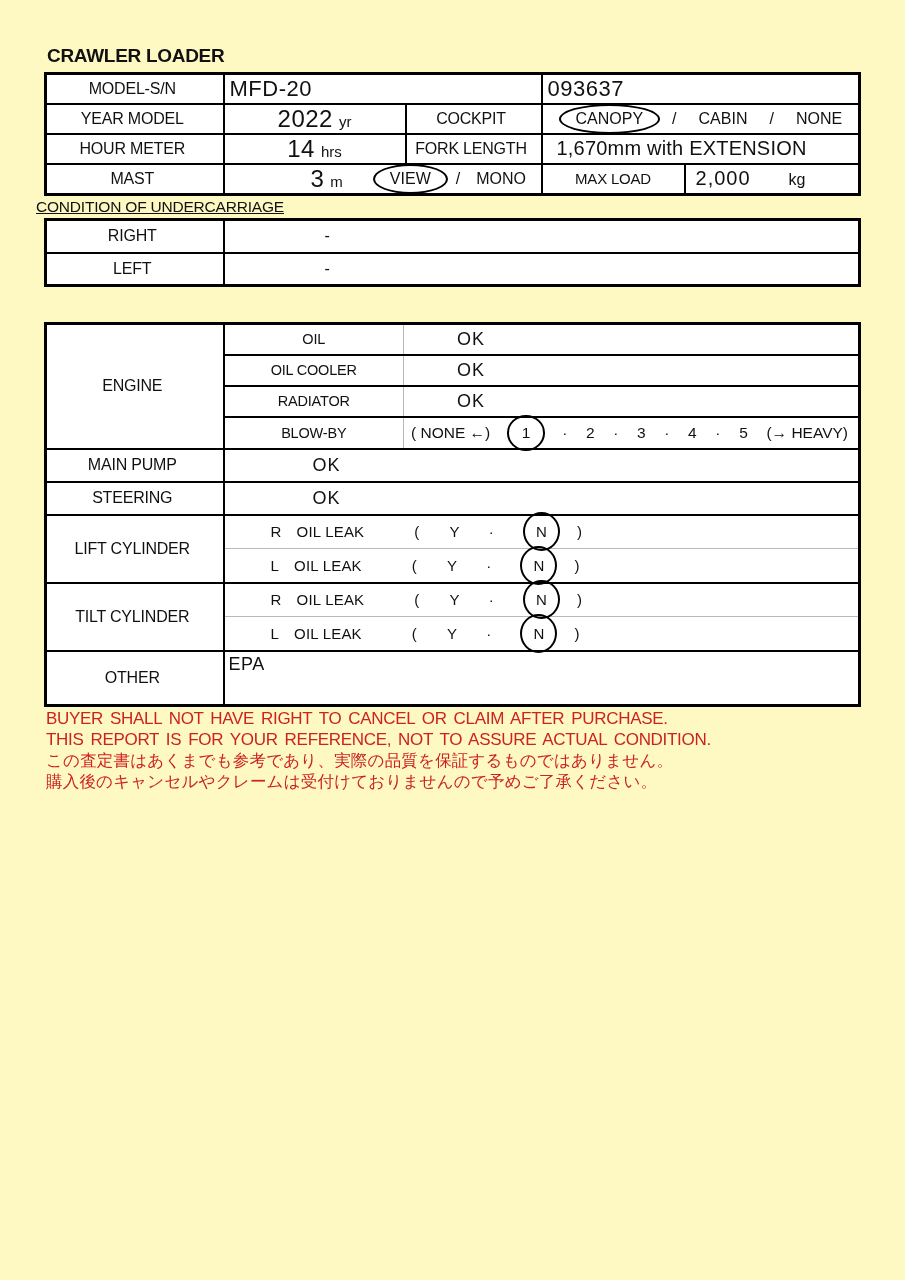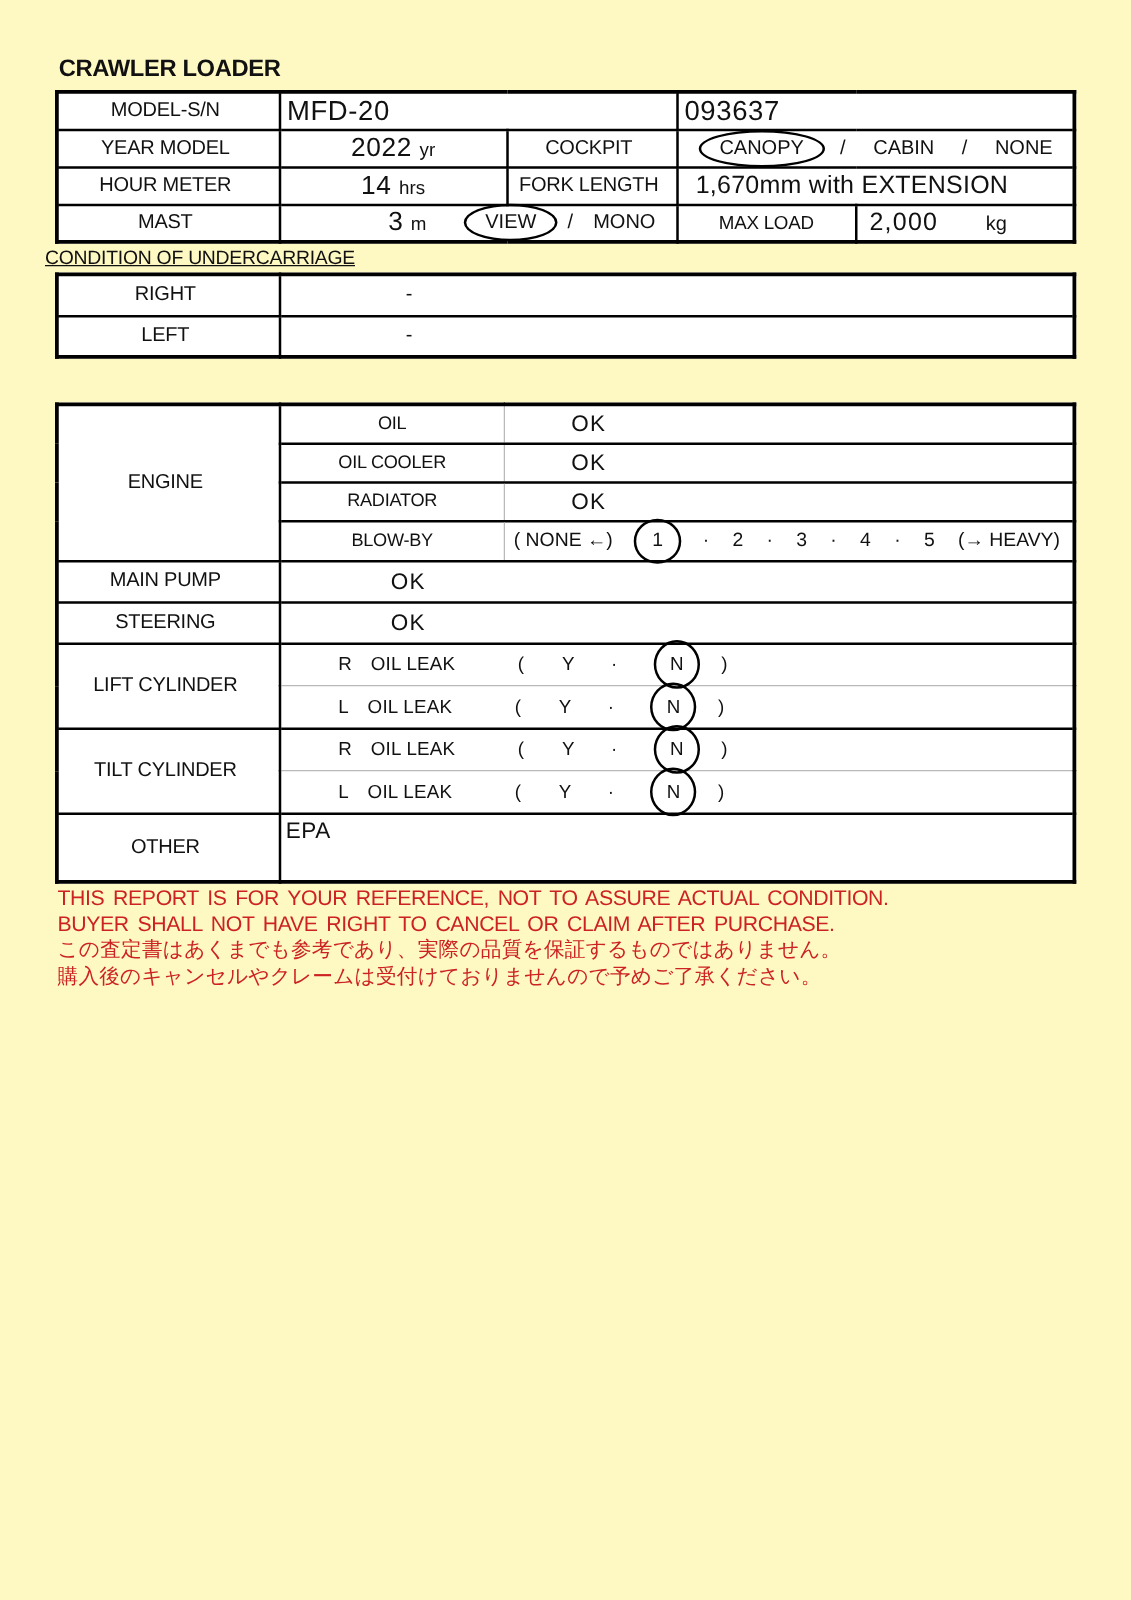--- a/index.html
+++ b/index.html
@@ -30,21 +30,21 @@
   td.gl{border-left:1px solid #b9b9b9;}
   td.gb{border-bottom:1px solid #b9b9b9;}
   td.gt{border-top:1px solid #b9b9b9;}
 
   .lbl{text-align:center;padding-right:5px;font-size:16px;letter-spacing:-0.2px;}
   .lbl-c{text-align:center;font-size:15px;letter-spacing:-0.2px;}
   .sub{text-align:center;font-size:14.5px;letter-spacing:-0.2px;}
 
   .bigval{font-size:22px;padding-left:5px;letter-spacing:0.5px;}
   .center{text-align:center;}
-  .big{font-size:21px;letter-spacing:0.5px;}
+  .big{font-size:24px;letter-spacing:0.5px;}
   .unit{font-size:15px;margin-left:6px;}
 
   .cockpit-cell{display:flex;align-items:center;padding-left:26px;font-size:16px;}
   .cockpit-cell .sep{margin:0 0 0 22px;}
   .cockpit-cell .opt{margin-left:22px;}
 
   .fork-val{font-size:20px;padding-left:14px;letter-spacing:0.2px;margin-left:24px;}
 
   .mast-cell{display:flex;align-items:center;font-size:16px;}
   .mast-num{margin-left:86px;}
@@ -291,19 +291,19 @@
     </tr>
 
     <tr style="height:55px">
       <td class="lbl">OTHER</td>
       <td colspan="2" class="other-val">EPA</td>
     </tr>
   </tbody>
     </table>
 
   <div class="disclaimer" style="color: rgb(204, 34, 34);">
+    <div class="en">BUYER SHALL NOT HAVE RIGHT TO CANCEL OR CLAIM AFTER PURCHASE.</div>
     <div class="en">THIS REPORT IS FOR YOUR REFERENCE, NOT TO ASSURE ACTUAL CONDITION.</div>
-    <div class="en">BUYER SHALL NOT HAVE RIGHT TO CANCEL OR CLAIM AFTER PURCHASE.</div>
     <div class="ja">この査定書はあくまでも参考であり、実際の品質を保証するものではありません。</div>
     <div class="ja">購入後のキャンセルやクレームは受付けておりませんので予めご了承ください。</div>
   </div>
 
 </div>
 
 </body></html>

